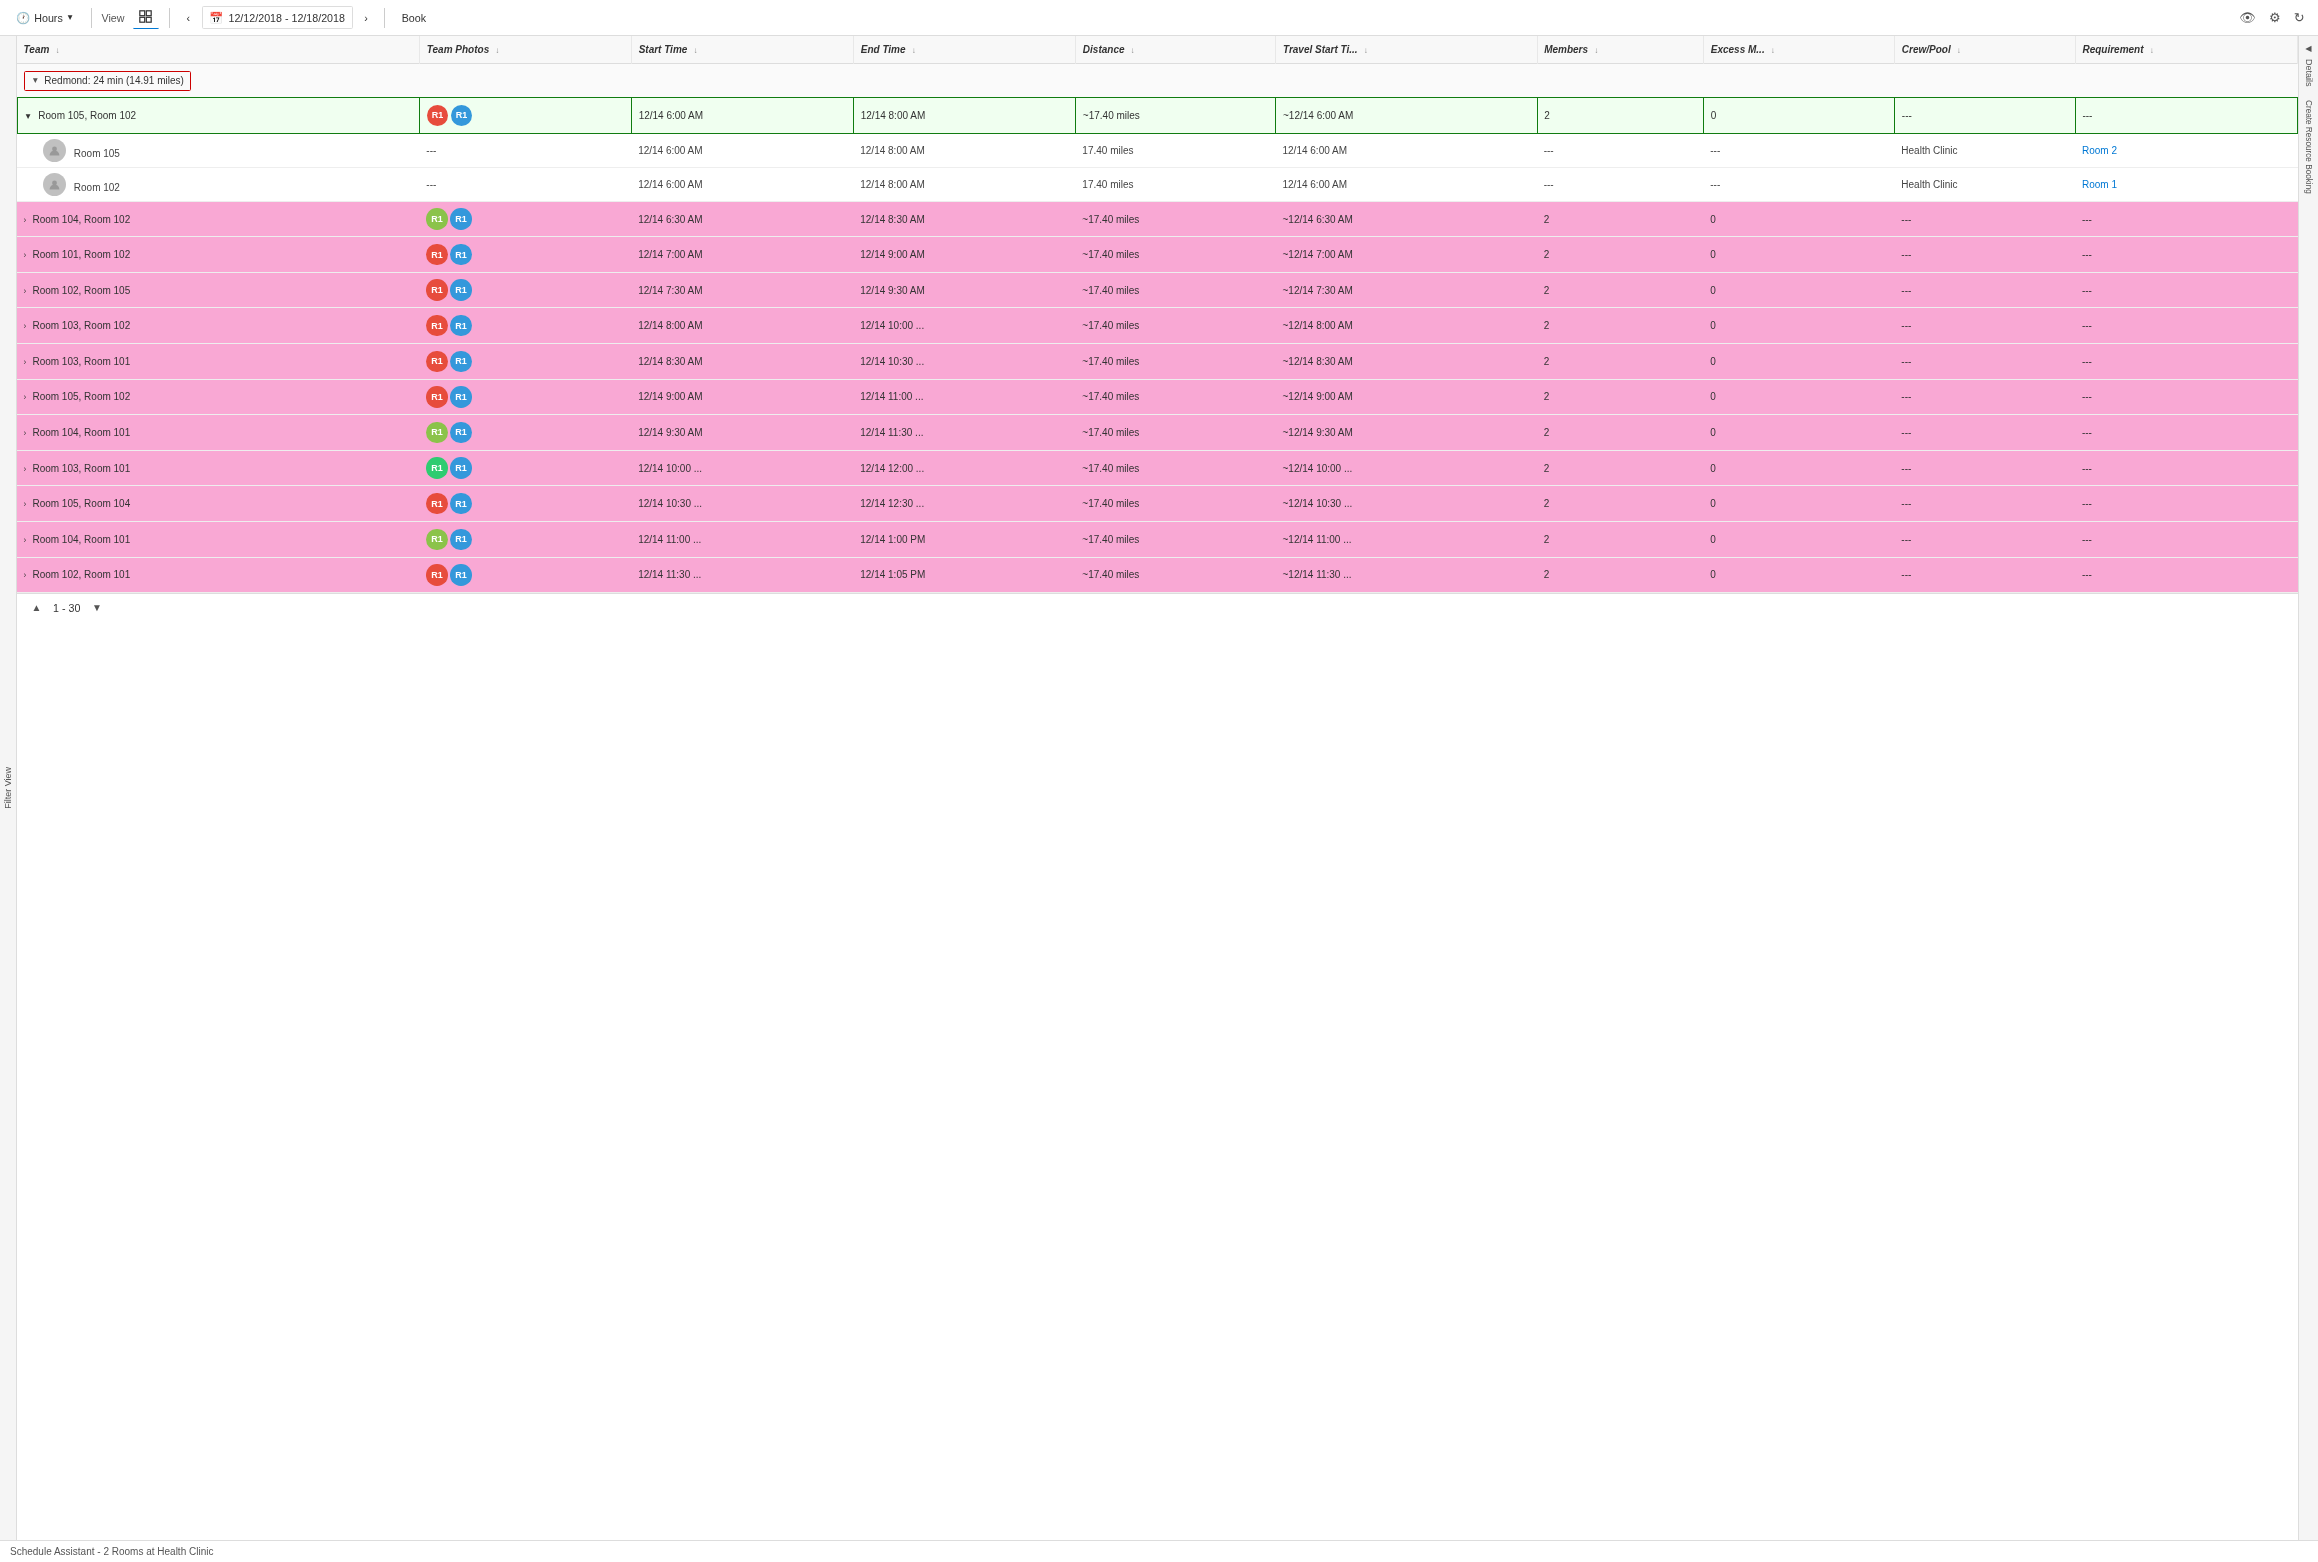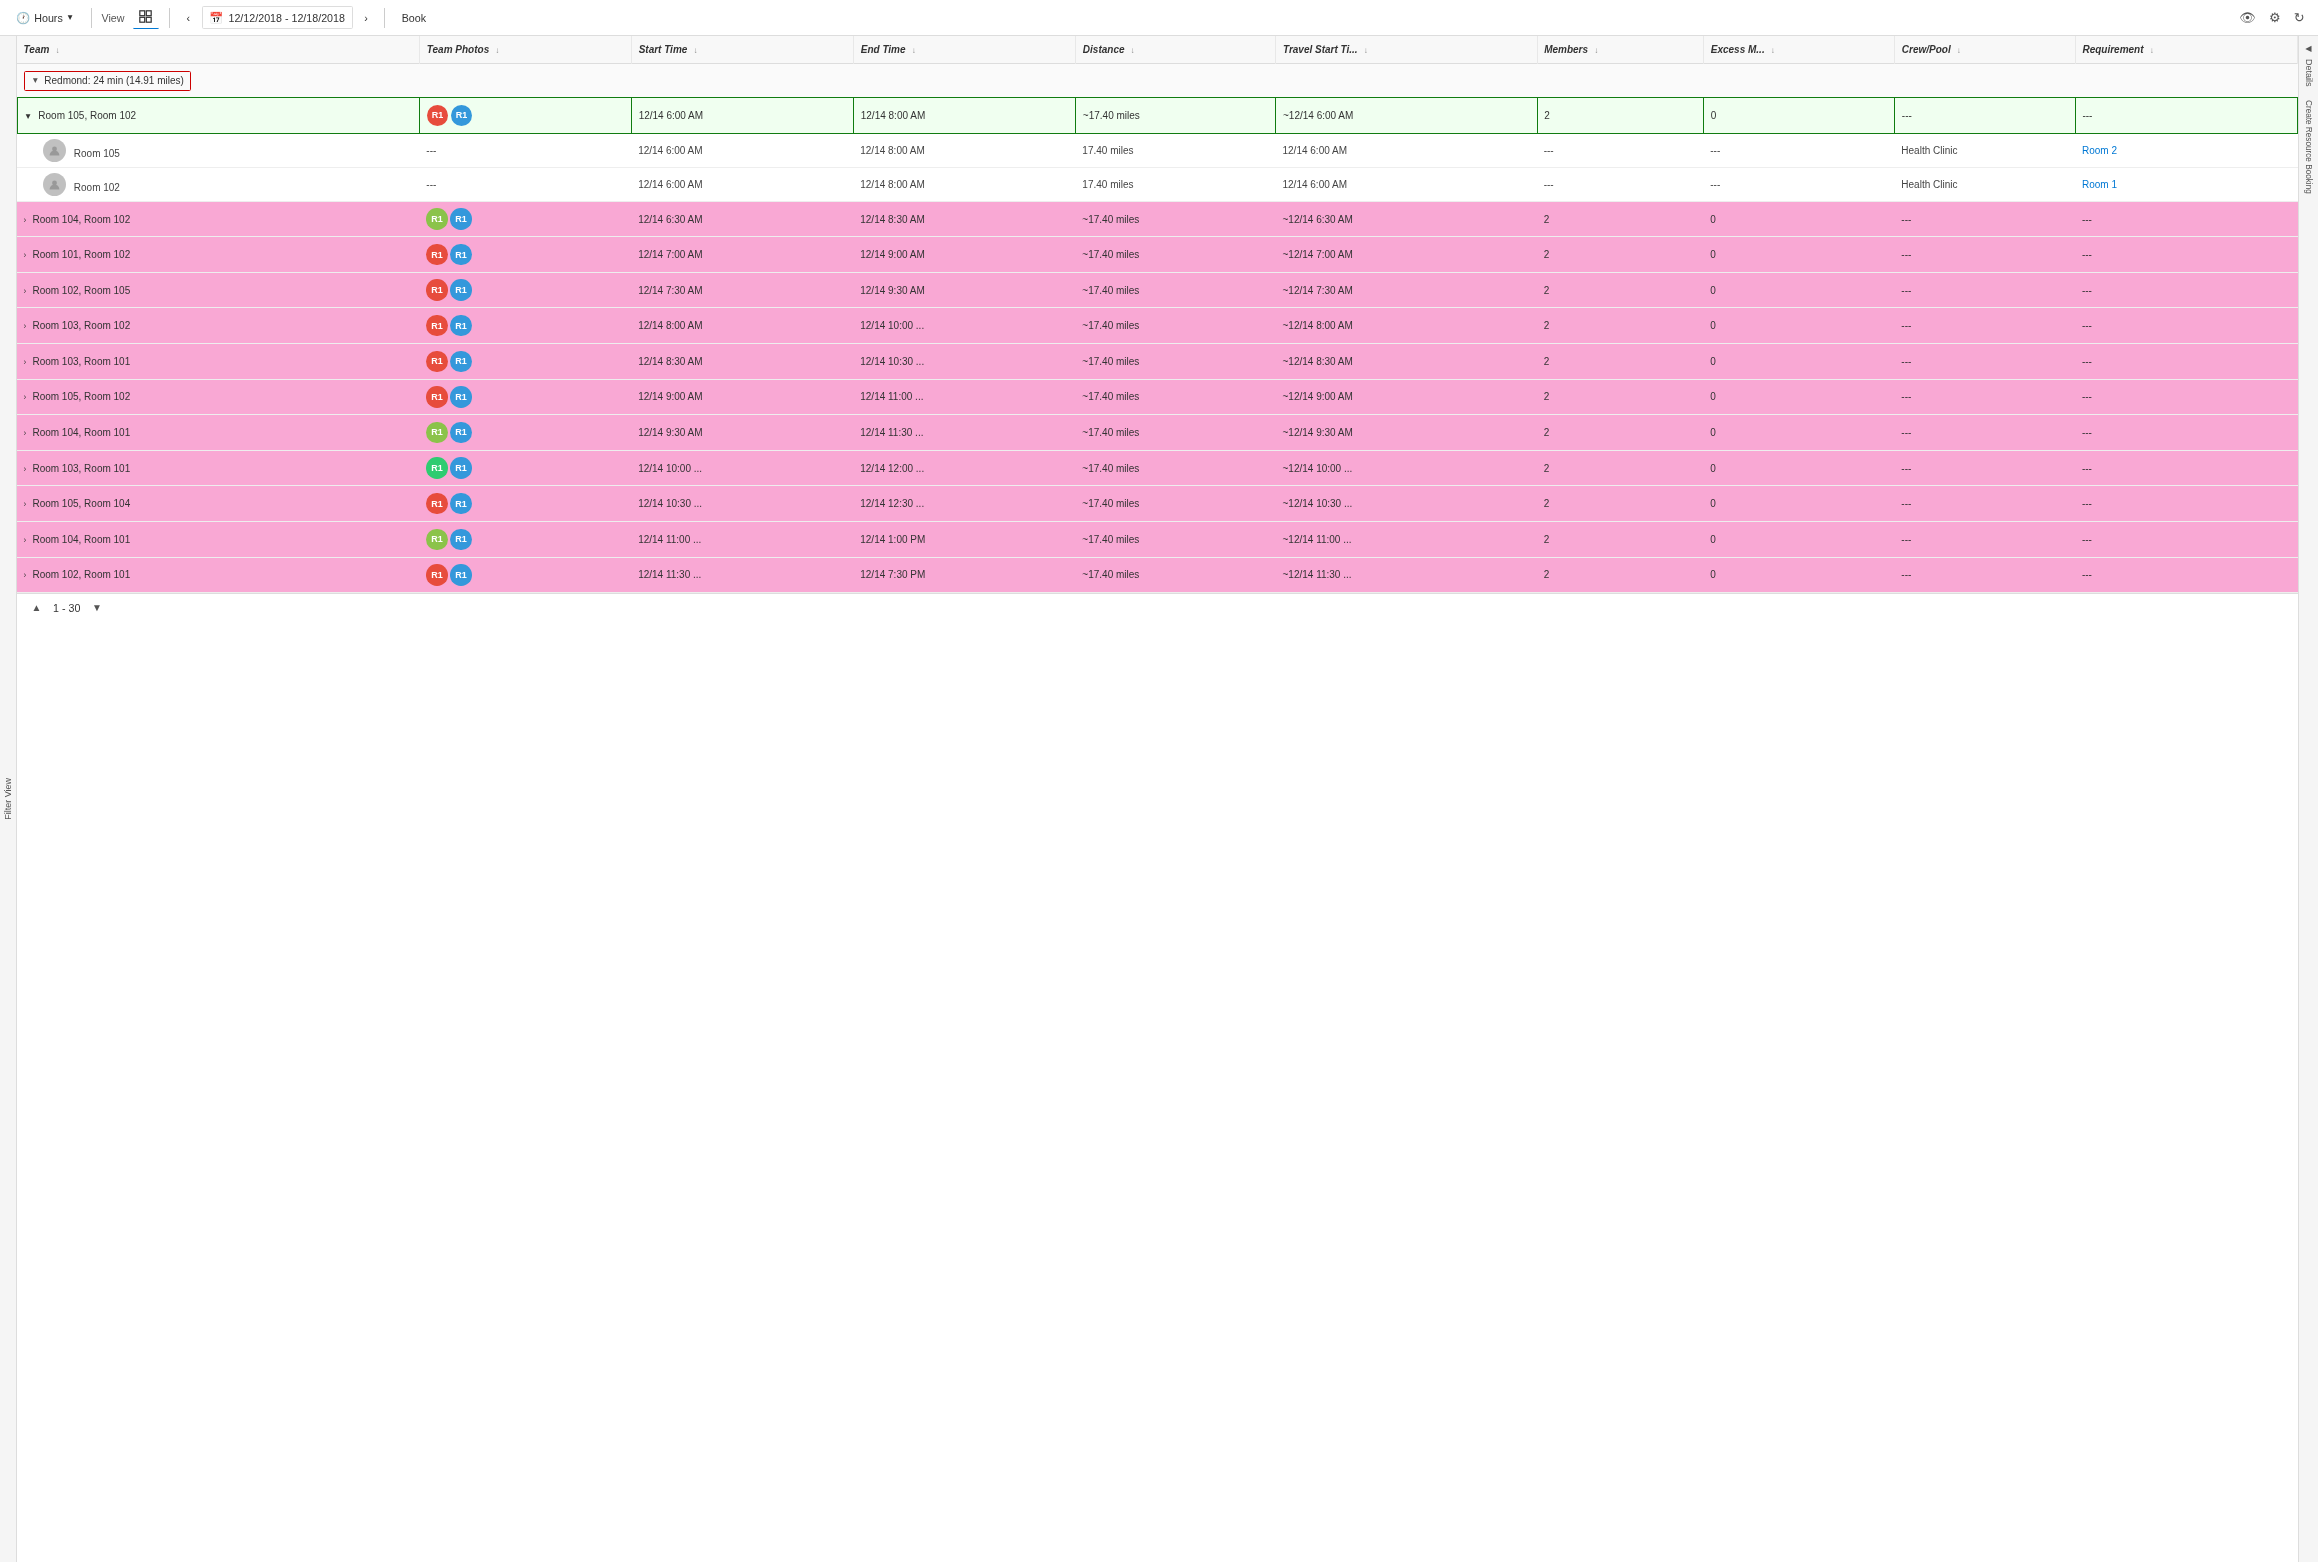--- a/index.html
+++ b/index.html
@@ -525,21 +525,21 @@
           <span style="margin-right:3.3px; font-size:8.2px;">›</span>
           <span>Room 102, Room 101</span>
         </td>
         <td class="col-photos">
           <div class="avatar-group">
                   <span class="avatar" style="background:#e74c3c">R1</span>
                   <span class="avatar" style="background:#3498db">R1</span>
                 </div>
         </td>
         <td class="col-start">12/14 11:30 ...</td>
-        <td class="col-end">12/14 7:30 PM</td>
+        <td class="col-end">12/14 1:05 PM</td>
         <td class="col-distance">~17.40 miles</td>
         <td class="col-travel">~12/14 11:30 ...</td>
         <td class="col-members">2</td>
         <td class="col-excess">0</td>
         <td class="col-crew">---</td>
         <td class="col-req">---</td>
       </tr>
           </tbody>
       </table>
 
@@ -550,14 +550,17 @@
       </div>
     </div>
 
     <div class="right-panel">
       <span class="right-arrow">◀</span>
       <span class="right-panel-label">Details</span>
       <span class="right-panel-label" style="margin-top:13px; font-size:8.2px;">Create Resource Booking</span>
     </div>
   </div>
 
+  <div class="status-bar">
+    <span>Schedule Assistant - 2 Rooms at Health Clinic</span>
+  </div>
 </div>
 
 
 </body></html>

